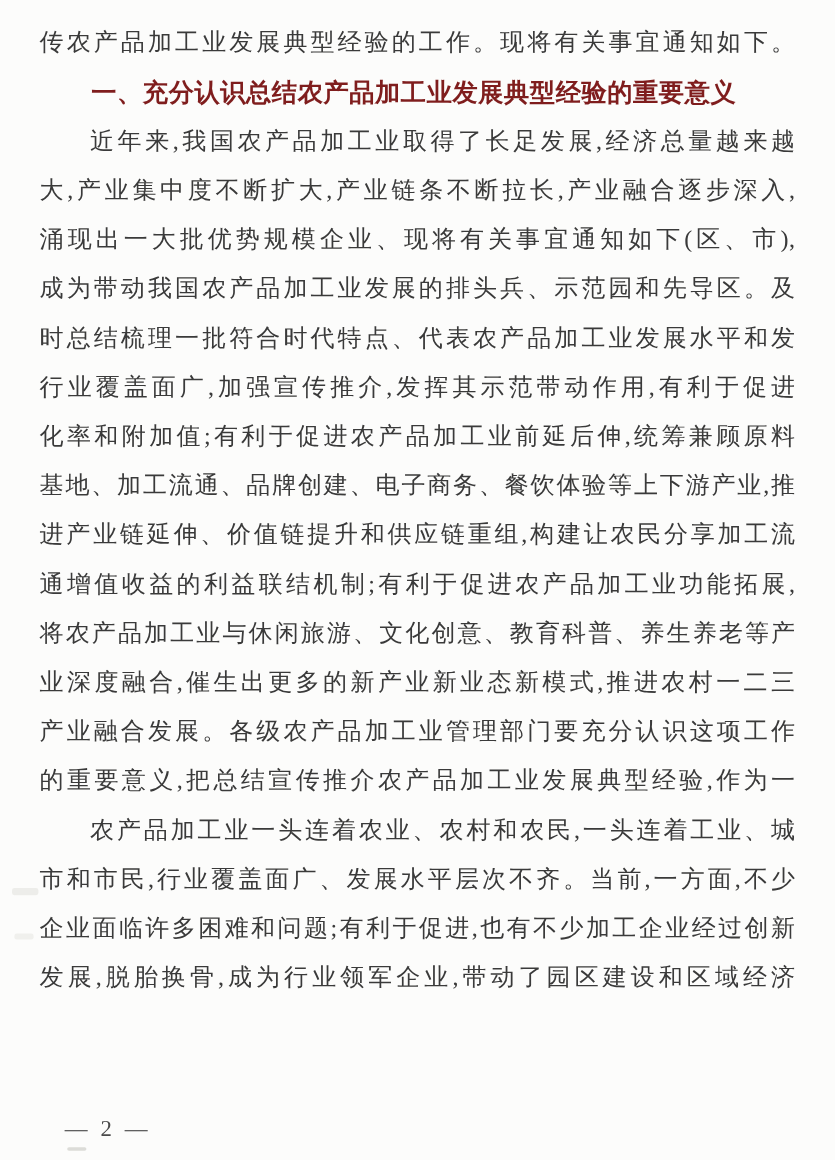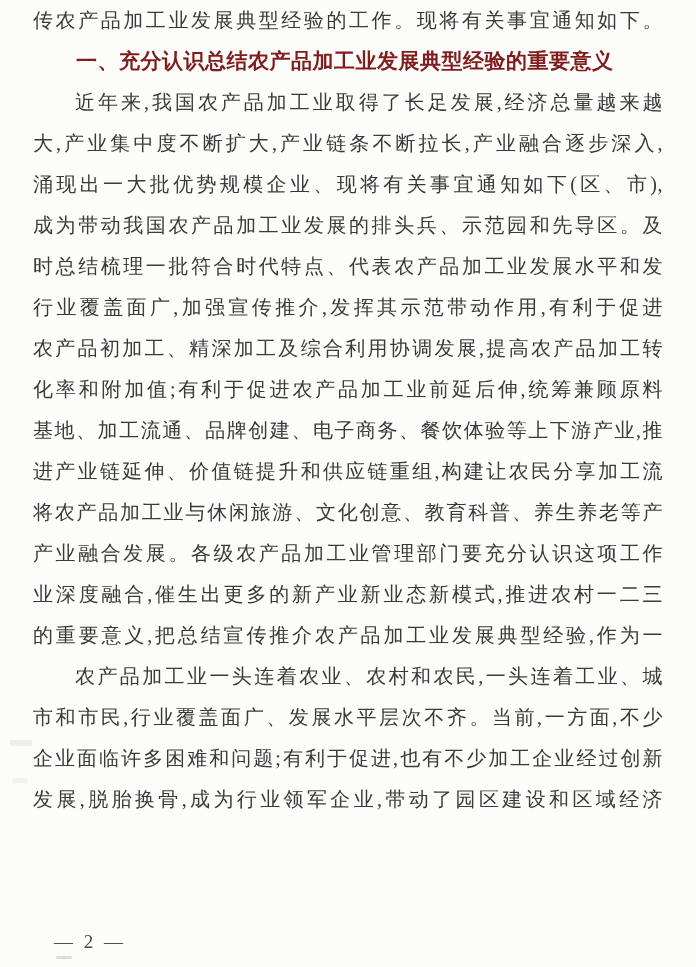--- a/index.html
+++ b/index.html
@@ -11,21 +11,21 @@
     position: relative;
     width: 696px;
     height: 967px;
     background: #fcfcfb;
     overflow: hidden;
     font-family: "Liberation Serif", "DejaVu Serif", serif;
   }
   .text-block {
     position: absolute;
     left: 33px;
-    top: 0px;
+    top: 16px;
     width: 630px;
   }
   .line {
     height: 41px;
     line-height: 41px;
     font-size: 20px;
     color: #3a3a3a;
     text-align: justify;
     text-justify: inter-character;
     white-space: normal;
@@ -78,27 +78,27 @@
 
   <div class="text-block">
     <div class="line full">传农产品加工业发展典型经验的工作。现将有关事宜通知如下。</div>
     <div class="line heading">一、充分认识总结农产品加工业发展典型经验的重要意义</div>
     <div class="line full indent">近年来,我国农产品加工业取得了长足发展,经济总量越来越</div>
     <div class="line full">大,产业集中度不断扩大,产业链条不断拉长,产业融合逐步深入,</div>
     <div class="line full">涌现出一大批优势规模企业、现将有关事宜通知如下(区、市),</div>
     <div class="line full">成为带动我国农产品加工业发展的排头兵、示范园和先导区。及</div>
     <div class="line full">时总结梳理一批符合时代特点、代表农产品加工业发展水平和发</div>
     <div class="line full">行业覆盖面广,加强宣传推介,发挥其示范带动作用,有利于促进</div>
-    <div class="line full">农产品初加工、精深加工及综合利用协调发展,提高农产品加工转</div>
     <div class="line full">化率和附加值;有利于促进农产品加工业前延后伸,统筹兼顾原料</div>
     <div class="line full">基地、加工流通、品牌创建、电子商务、餐饮体验等上下游产业,推</div>
     <div class="line full">进产业链延伸、价值链提升和供应链重组,构建让农民分享加工流</div>
+    <div class="line full">通增值收益的利益联结机制;有利于促进农产品加工业功能拓展,</div>
     <div class="line full">将农产品加工业与休闲旅游、文化创意、教育科普、养生养老等产</div>
+    <div class="line full">业深度融合,催生出更多的新产业新业态新模式,推进农村一二三</div>
     <div class="line full">产业融合发展。各级农产品加工业管理部门要充分认识这项工作</div>
-    <div class="line full">业深度融合,催生出更多的新产业新业态新模式,推进农村一二三</div>
     <div class="line full">的重要意义,把总结宣传推介农产品加工业发展典型经验,作为一</div>
     <div class="line full indent">农产品加工业一头连着农业、农村和农民,一头连着工业、城</div>
     <div class="line full">市和市民,行业覆盖面广、发展水平层次不齐。当前,一方面,不少</div>
     <div class="line full">企业面临许多困难和问题;有利于促进,也有不少加工企业经过创新</div>
     <div class="line full">发展,脱胎换骨,成为行业领军企业,带动了园区建设和区域经济</div>
   </div>
 
   <div class="footer-page-number">— 2 —</div>
 
   <div class="artifact a1"></div>

